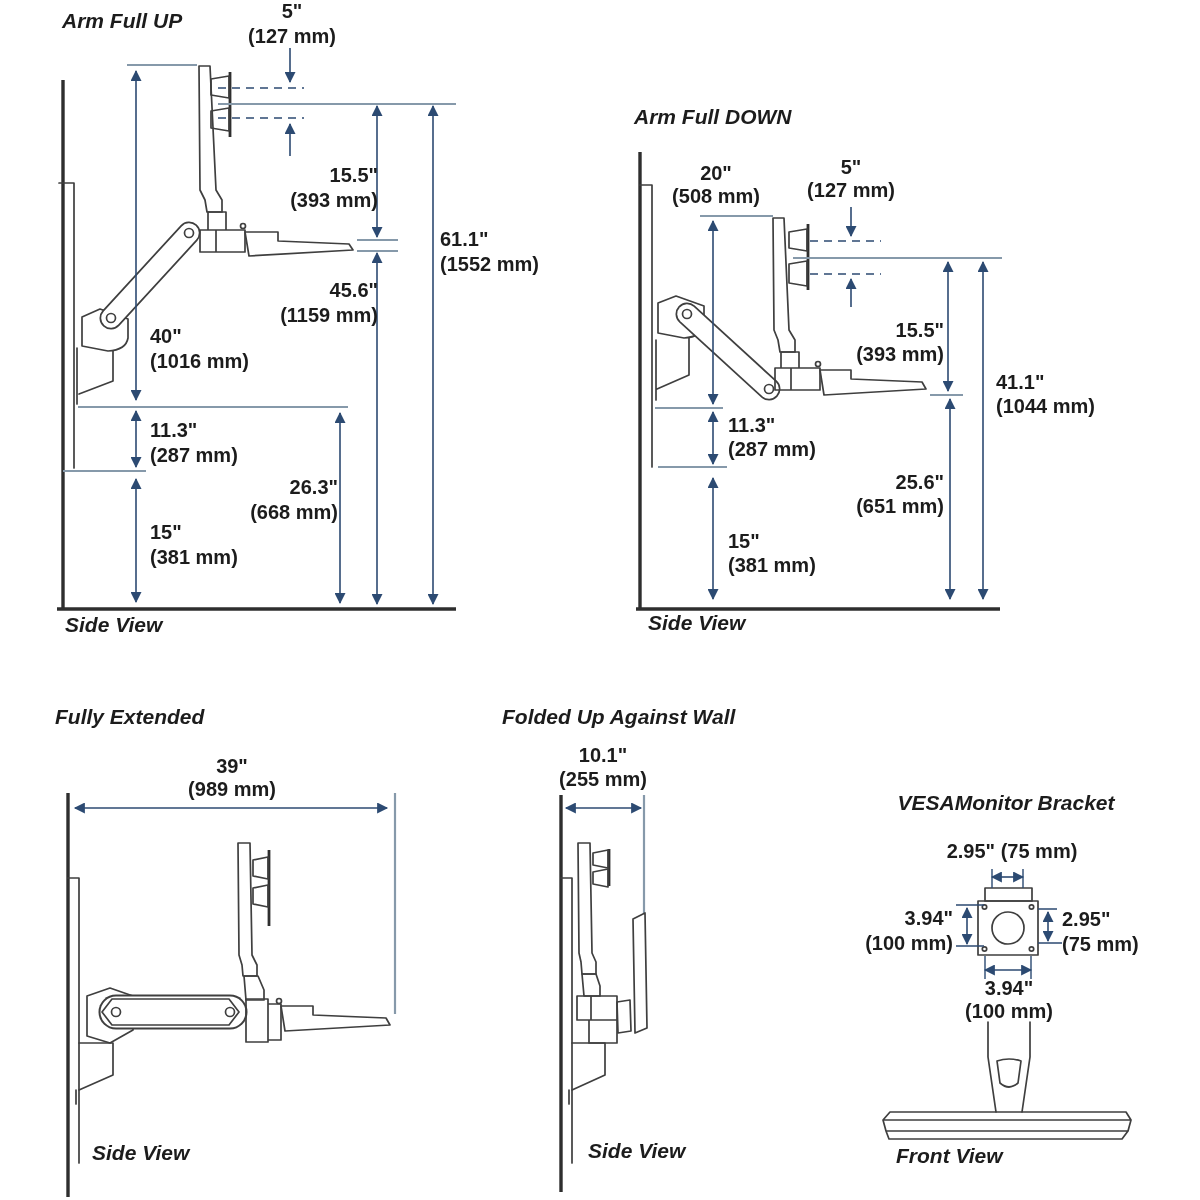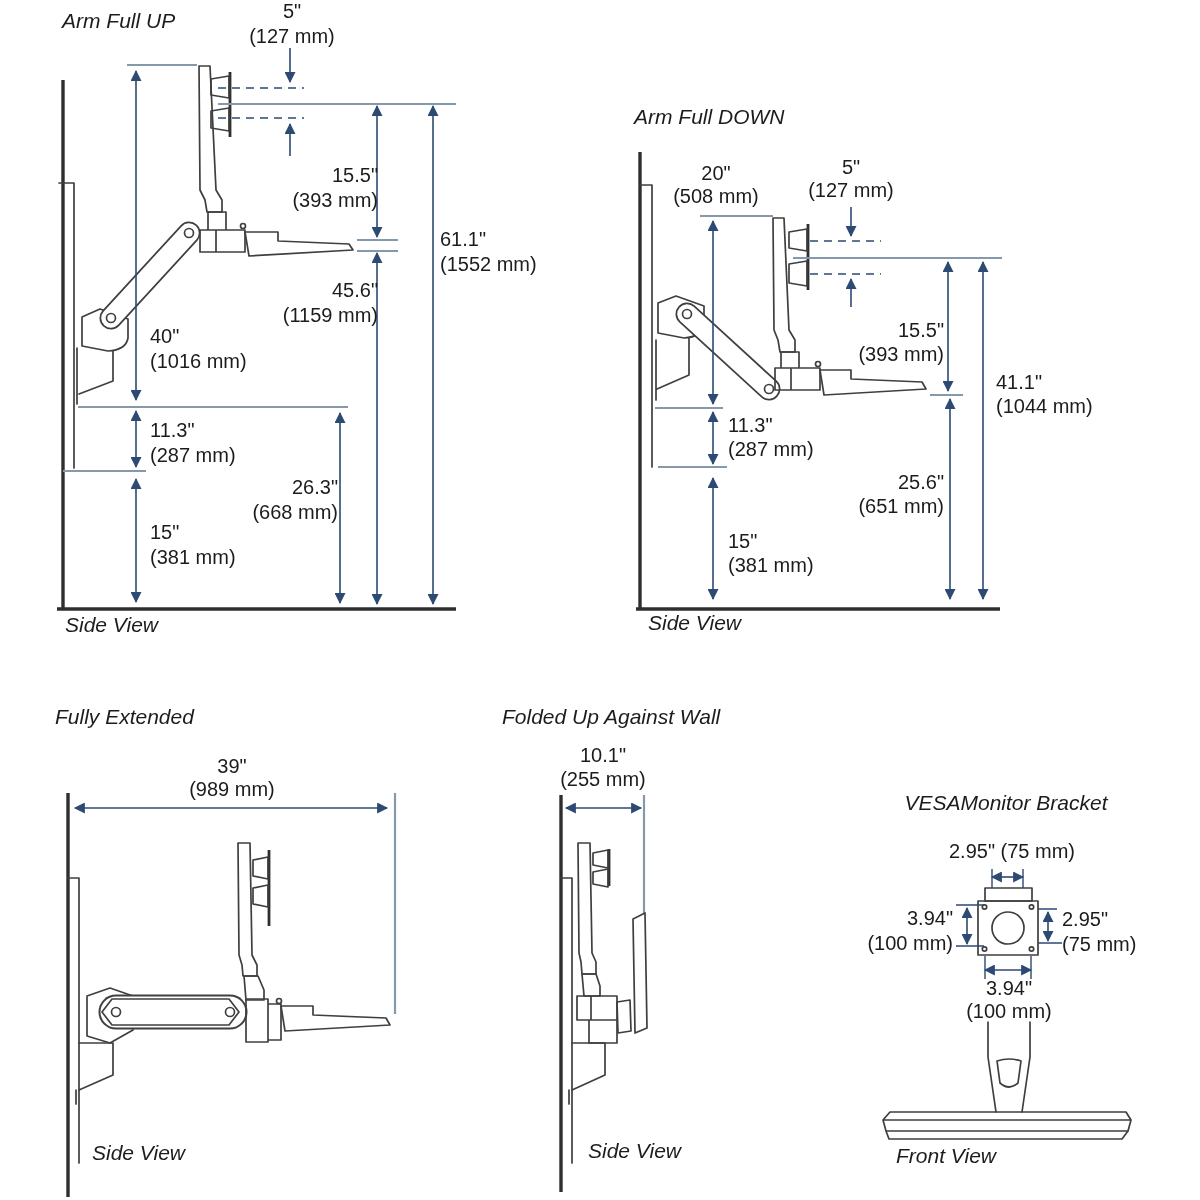--- a/index.html
+++ b/index.html
@@ -1,16 +1,16 @@
 <!DOCTYPE html>
 <html><head>
 <meta charset="utf-8">
 <style>
   html,body{margin:0;padding:0;background:#ffffff;}
-  #stage{position:relative;width:1200px;height:1200px;background:#ffffff;overflow:hidden;}
+  #stage{position:relative;width:1200px;height:1200px;background:#ffffff;overflow:hidden;font-weight:bold;}
   svg text{font-family:"Liberation Sans","DejaVu Sans",sans-serif;}
   .dimtext{font-size:20px;fill:#1c1c1c;}
   .titletext{font-size:21px;font-style:italic;fill:#1c1c1c;}
   .dim{stroke:#2c4a72;stroke-width:1.6;fill:none;}
   .ext{stroke:#2c4a72;stroke-width:1.4;fill:none;}
   .dash{stroke:#2c4a72;stroke-width:1.6;stroke-dasharray:8 6;fill:none;}
   .ref{stroke:#8699aa;stroke-width:2.2;fill:none;}
   .art{stroke:#3f3f3f;stroke-width:1.7;fill:none;stroke-linejoin:round;stroke-linecap:round;}
   .artf{stroke:#3f3f3f;stroke-width:1.7;fill:#ffffff;stroke-linejoin:round;}
   .thick{stroke:#2e2e2e;stroke-width:3.4;fill:none;}

